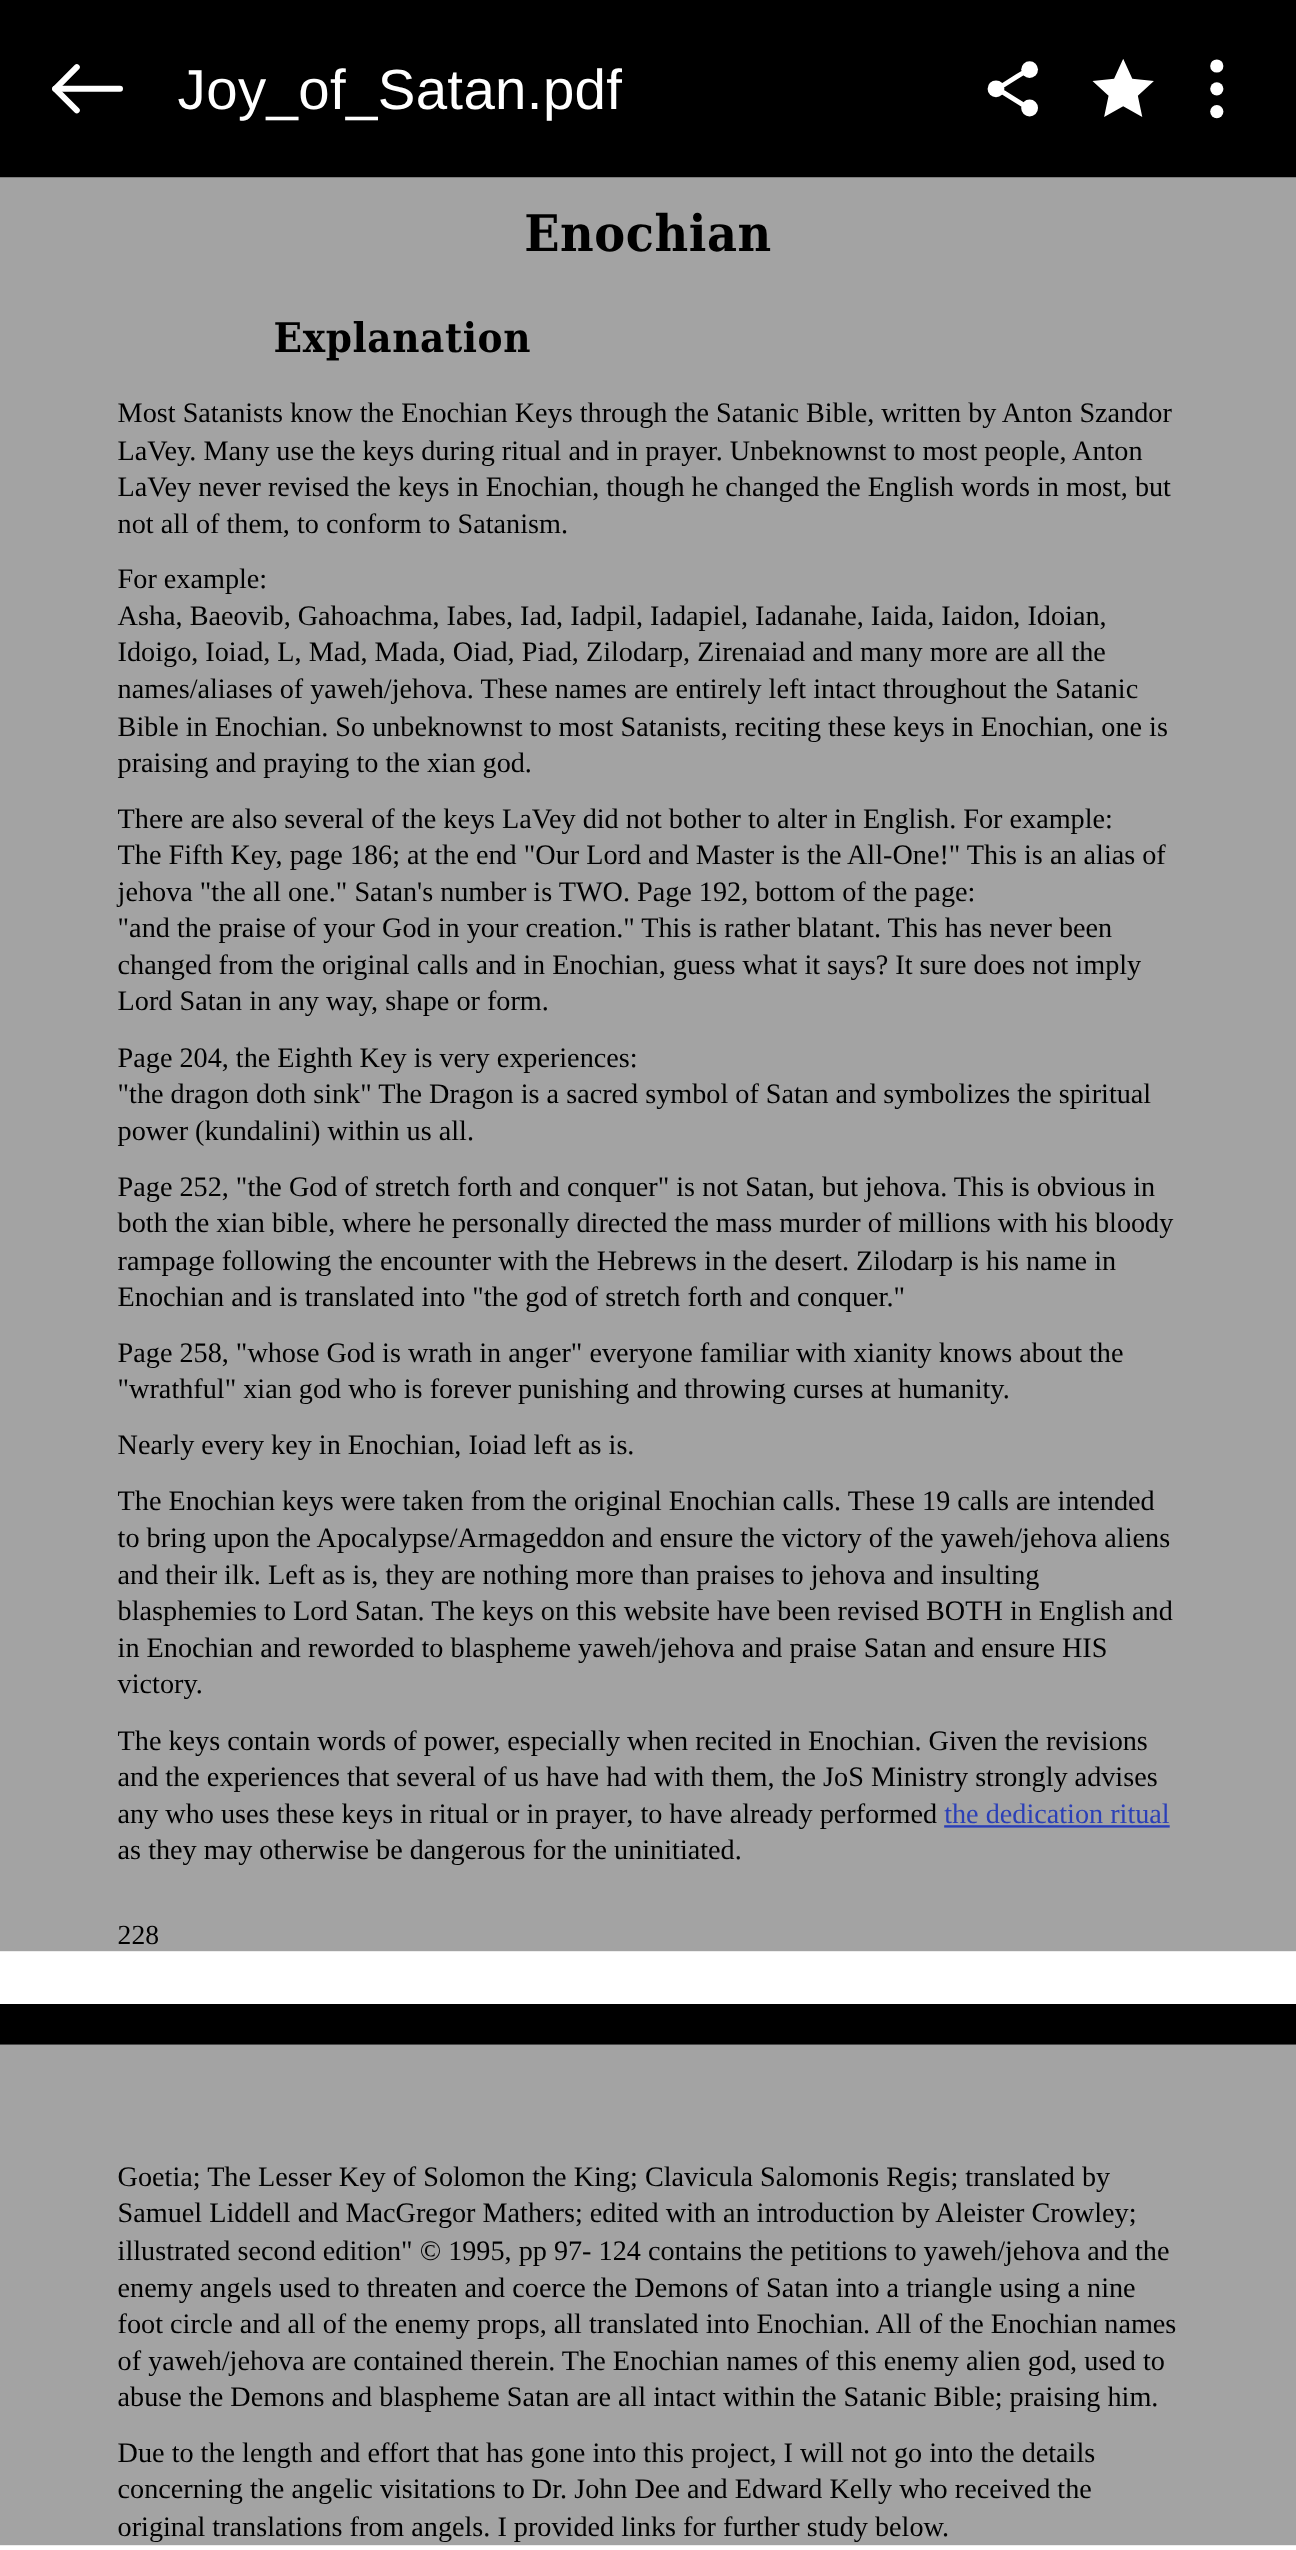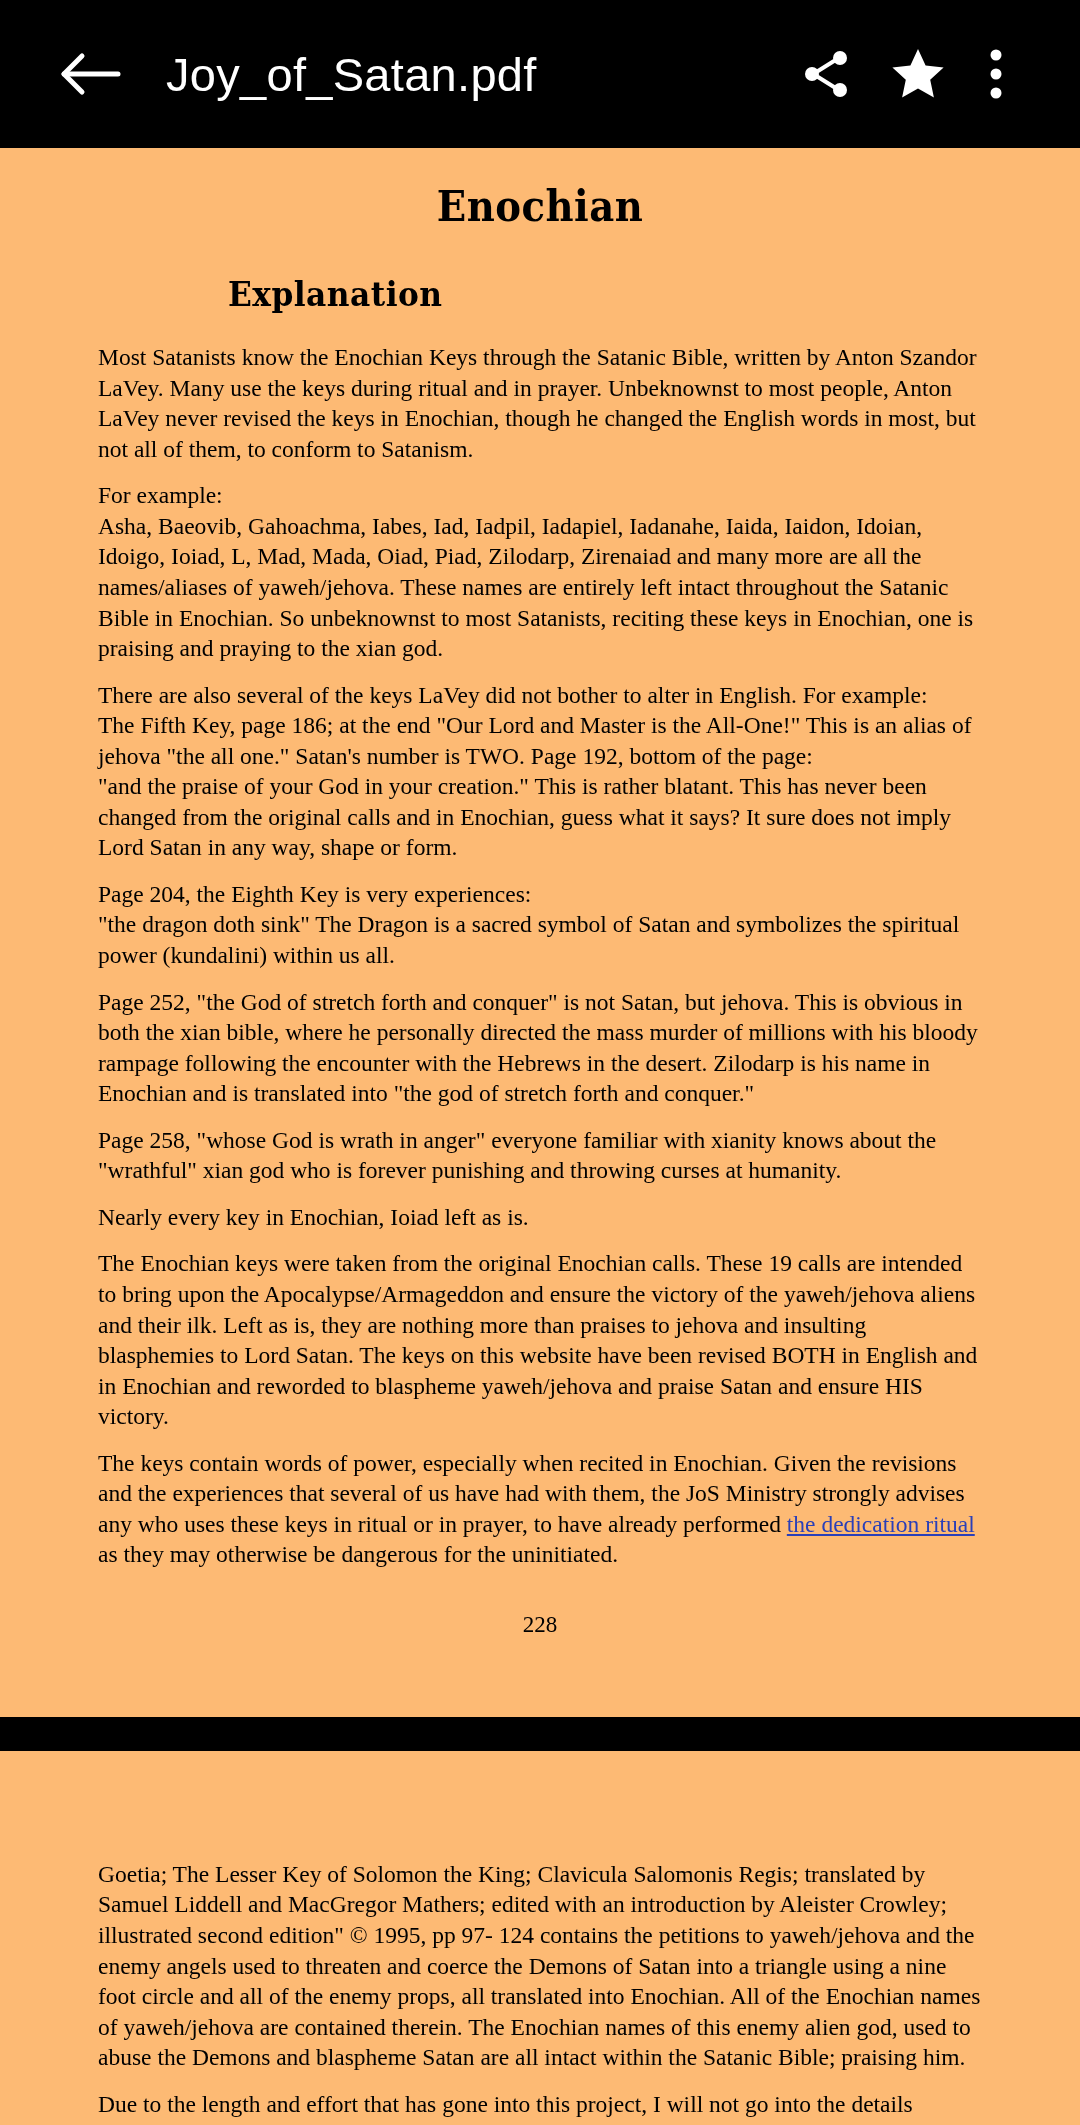--- a/index.html
+++ b/index.html
@@ -10,21 +10,21 @@
     font-family: "Liberation Serif", serif;
   }
   body { width: 1080px; }
 
   
   .appbar {
     height: 148px;
     background: #000000;
     display: flex;
     align-items: center;
-    padding: 0 52px;
+    padding: 0 34px;
     gap: 0;
   }
   .appbar .back {
     width: 78px; height: 78px;
     display: flex; align-items: center; justify-content: center;
     flex: 0 0 auto;
     cursor: pointer;
   }
   .appbar .title {
     color: #ffffff;
@@ -39,22 +39,22 @@
   .appbar .action {
     width: 92px; height: 92px;
     display: flex; align-items: center; justify-content: center;
     flex: 0 0 auto;
     cursor: pointer;
   }
   .appbar .action.overflow { width: 64px; }
 
   
   .page {
-    background: #fdba74;
-    padding: 12px;
+    background: #a3a3a3;
+    padding: 0;
     position: relative;
   }
 
   .doc-head {
     text-align: center;
     padding-top: 24px;
   }
   .blackletter {
     font-family: "DejaVu Serif", serif;
     font-weight: 700;
@@ -87,25 +87,25 @@
     line-height: 1.30;
     color: #000000;
     text-align: left;
   }
   .body-col a.inline-link {
     color: #2a3fb8;
     text-decoration: underline;
   }
 
   .page-number {
-    text-align: center;
+    text-align: left;
     font-family: "Liberation Serif", serif;
     font-size: 23px;
     margin-top: 42px;
-    margin-bottom: 67px;
+    margin-bottom: 44px;
   }
 
   .page-gap {
     height: 34px;
     background: #000000;
     width: 100%;
   }
 
   .page2-top-space { height: 96px; }
 

